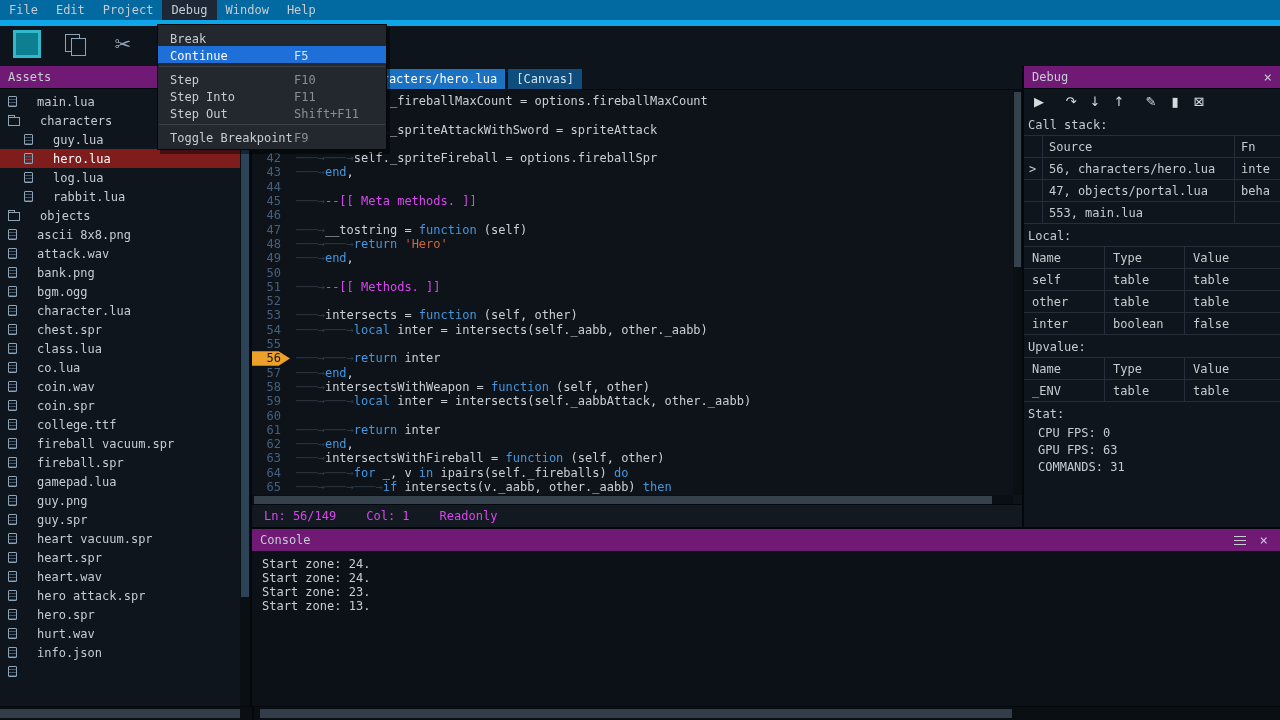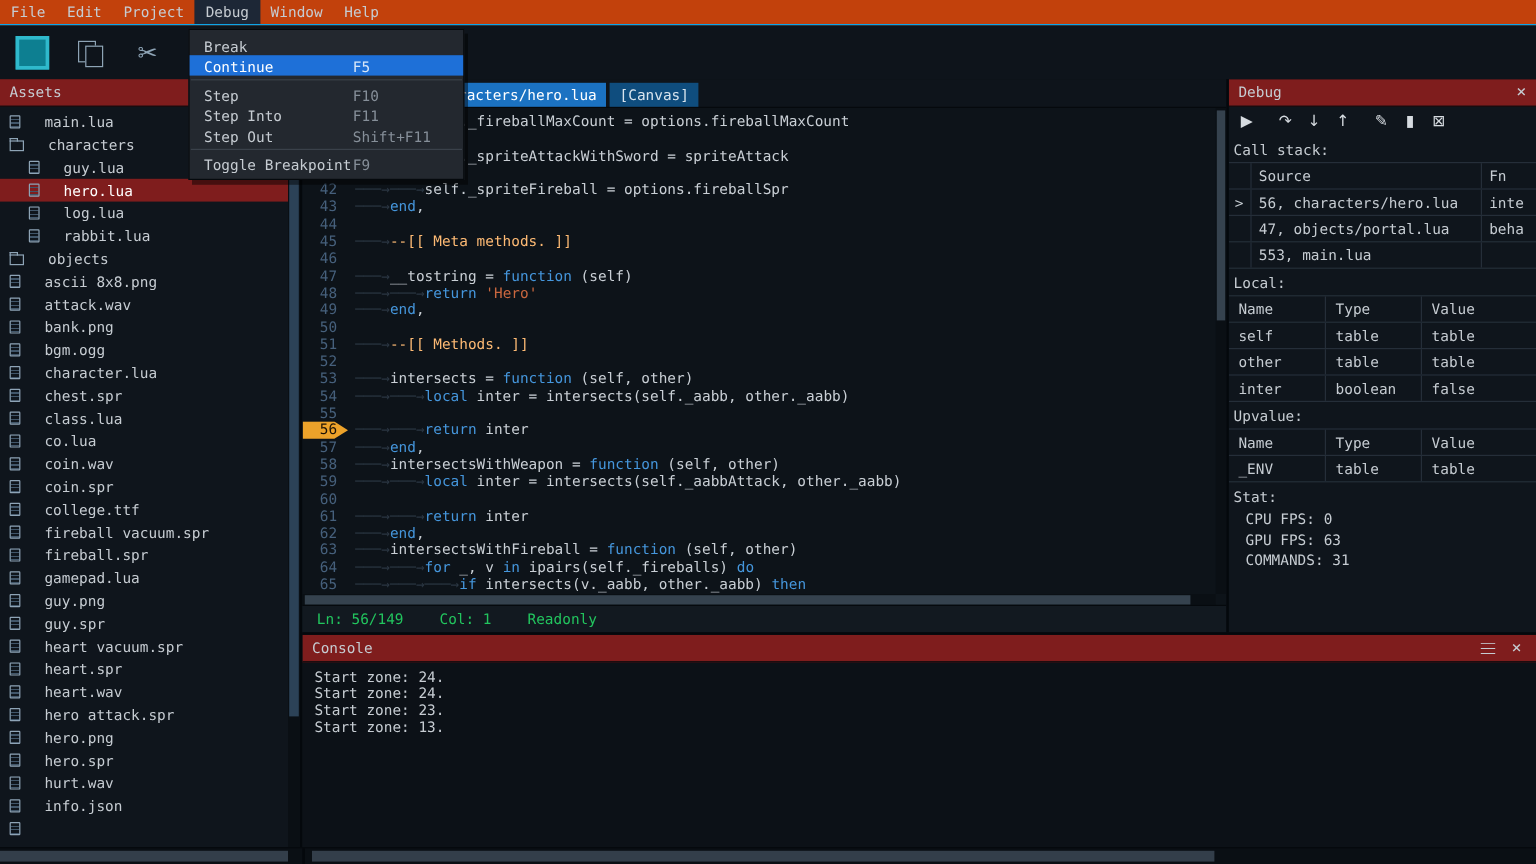--- a/index.html
+++ b/index.html
@@ -1,21 +1,21 @@
 <!DOCTYPE html>
 <html><head>
 <meta charset="utf-8">
 <style>
   html,body{margin:0;padding:0;background:#000}
   .app{position:relative;width:1280px;height:720px;background:#0c1117;
        font-family:"DejaVu Sans Mono",monospace;font-size:12px;color:#c6ccd2;overflow:hidden}
 
   
-  .menubar{position:absolute;top:0;left:0;right:0;height:20px;background:#c2410c;
-           border-bottom:1px solid #0ea5e9;display:flex;align-items:stretch;z-index:5}
+  .menubar{position:absolute;top:0;left:0;right:0;height:20px;background:#0369a1;
+           border-bottom:6px solid #0ea5e9;display:flex;align-items:stretch;z-index:5}
   .mitem{padding:0 9px;display:flex;align-items:center;cursor:default}
   .mitem.active{background:#1d2736}
 
   
   .toolbar{position:absolute;top:21px;left:0;right:0;height:45px;background:#0e141b;
            border-bottom:1px solid #05090d;display:flex;align-items:center;gap:14px;padding-left:10px}
   .tool{width:34px;height:34px;display:flex;align-items:center;justify-content:center}
   .ik-square{width:28px;height:28px;background:#0d7f91;border:3px solid #2fb9cc;box-sizing:border-box}
   .ik-copy{position:relative;width:24px;height:24px}
   .ik-copy::before{content:"";position:absolute;left:2px;top:2px;width:13px;height:16px;border:1px solid #8ea4b6;background:#0e141b}
@@ -26,21 +26,21 @@
   .dropdown{position:absolute;left:157px;top:24px;width:228px;background:#23282f;
             border:1px solid #05090d;z-index:50;padding:4px 0;box-shadow:3px 4px 0 rgba(0,0,0,.45)}
   .menu-item{height:17px;display:flex;align-items:flex-end;padding:0 12px;white-space:nowrap}
   .menu-item .lab{flex:0 0 124px;overflow:hidden}
   .menu-item .sc{color:#868f99}
   .menu-item.hl{background:#1e70d8;color:#fff}
   .menu-item.hl .sc{color:#d7e6f8}
   .menu-sep{height:1px;background:#3a414a;margin:3px 1px}
 
   
-  .panel-header{height:22px;background:#7f1d1d;display:flex;align-items:center;
+  .panel-header{height:22px;background:#701a75;display:flex;align-items:center;
                 padding:0 8px;border-bottom:1px solid #05090d;color:#c6ccd2}
   .panel-header .close{margin-left:auto;font-size:14px;color:#c6ccd2;line-height:1}
 
   
   .sidebar{position:absolute;left:0;top:66px;width:252px;height:640px;background:#0f151c;
            border-right:2px solid #04080c;box-sizing:border-box}
   .asset-list{position:absolute;top:22px;left:0;right:10px;bottom:0;overflow:hidden;padding-top:4px}
   .arow{height:19px;display:flex;align-items:center;gap:20px;padding-left:8px;white-space:nowrap}
   .arow.ind{padding-left:24px}
   .arow.sel{background:#7f1d1d;color:#fff}
@@ -59,29 +59,29 @@
   .tab{height:20px;display:flex;align-items:center;padding:0 8px;margin-right:3px;white-space:nowrap}
   .tab.active{background:#1b72c2;color:#fff}
   .tab.inactive{background:#0f4d7e;color:#d8e4ee}
   .code{position:absolute;top:24px;left:0;right:9px;bottom:32px;overflow:hidden;padding-top:4px}
   .crow{display:flex;height:14.3px;line-height:14.3px}
   .gut{flex:0 0 38px;text-align:right;padding-right:9px;color:#46607c;box-sizing:border-box;height:100%}
   .gut.cur{background:#eca22a;color:#1c1206;clip-path:polygon(0 0,70% 0,100% 50%,70% 100%,0 100%)}
   .codeline{white-space:pre;padding-left:6px}
   .tb{color:#2b3743}
   .k{color:#4596dc}
-  .c{color:#fdba74}
+  .c{color:#d946ef}
   .s{color:#c9673f}
   .d{color:#c9cfd5}
   .ed-vscroll{position:absolute;top:24px;right:0;width:9px;bottom:32px;background:#0a0f14}
   .ed-vscroll .thumb{position:absolute;top:2px;left:1px;width:7px;height:175px;background:#35424e}
   .ed-hscroll{position:absolute;left:0;right:9px;bottom:22px;height:10px;background:#0a0f14}
   .ed-hscroll .thumb{position:absolute;left:2px;top:1px;height:8px;width:97%;background:#35424e}
   .statusbar{position:absolute;left:0;right:0;bottom:0;height:22px;background:#121920;
-             border-top:1px solid #05090d;display:flex;align-items:center;padding-left:12px;gap:30px;color:#22c55e}
+             border-top:1px solid #05090d;display:flex;align-items:center;padding-left:12px;gap:30px;color:#d946ef}
 
   
   .debug{position:absolute;left:1022px;top:66px;width:258px;height:461px;background:#0f151c;
          border-left:2px solid #04080c;box-sizing:border-box;overflow:hidden}
   .dbg-toolbar{height:24px;display:flex;align-items:center;padding:0 6px;gap:6px}
   .dico{width:18px;height:16px;display:flex;align-items:center;justify-content:center;color:#d6dbe0;
         font-size:13px;font-family:"DejaVu Sans",sans-serif;line-height:1}
   .dico:nth-child(2),.dico:nth-child(5){margin-left:8px}
   .dbg-label{height:20px;display:flex;align-items:center;padding-left:4px;margin-top:2px}
   .dtable{border-top:1px solid #252e39}
@@ -244,24 +244,20 @@
         <div class="arow">
           <span class="fico file"></span>
           <span>heart.wav</span>
         </div>
         <div class="arow">
           <span class="fico file"></span>
           <span>hero attack.spr</span>
         </div>
         <div class="arow">
           <span class="fico file"></span>
-          <span>hero.png</span>
-        </div>
-        <div class="arow">
-          <span class="fico file"></span>
           <span>hero.spr</span>
         </div>
         <div class="arow">
           <span class="fico file"></span>
           <span>hurt.wav</span>
         </div>
         <div class="arow">
           <span class="fico file"></span>
           <span>info.json</span>
         </div>

